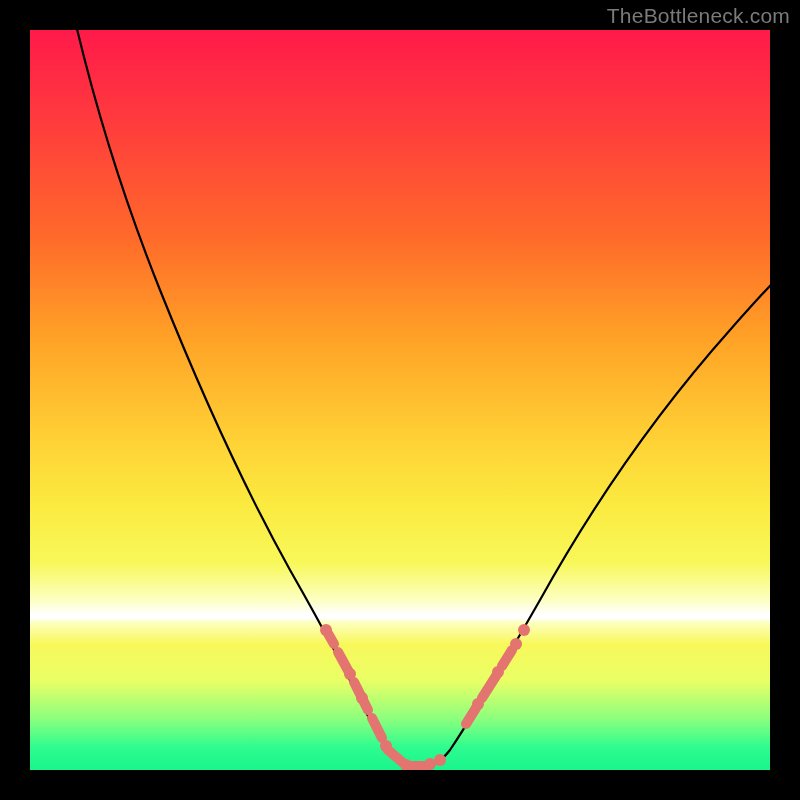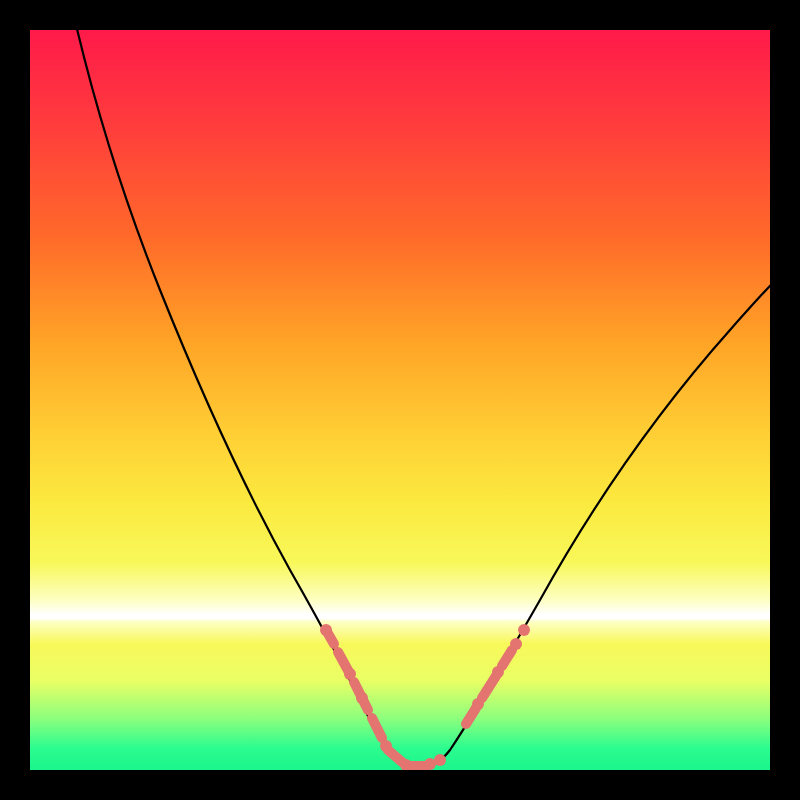--- a/index.html
+++ b/index.html
@@ -75,20 +75,21 @@
     stroke: #e3746f;
     stroke-width: 10;
     stroke-linecap: round;
   }
 </style>
 </head>
 <body>
 
 <div class="frame">
 
+  <div class="watermark">TheBottleneck.com</div>
 
   <div class="plot">
 
     <svg viewBox="0 0 740 740" width="740" height="740">
 
       <path class="curve" d="
             M 38 -40
             C 60 60, 90 160, 130 260
             C 170 360, 210 450, 260 540
             C 300 610, 320 650, 345 700

